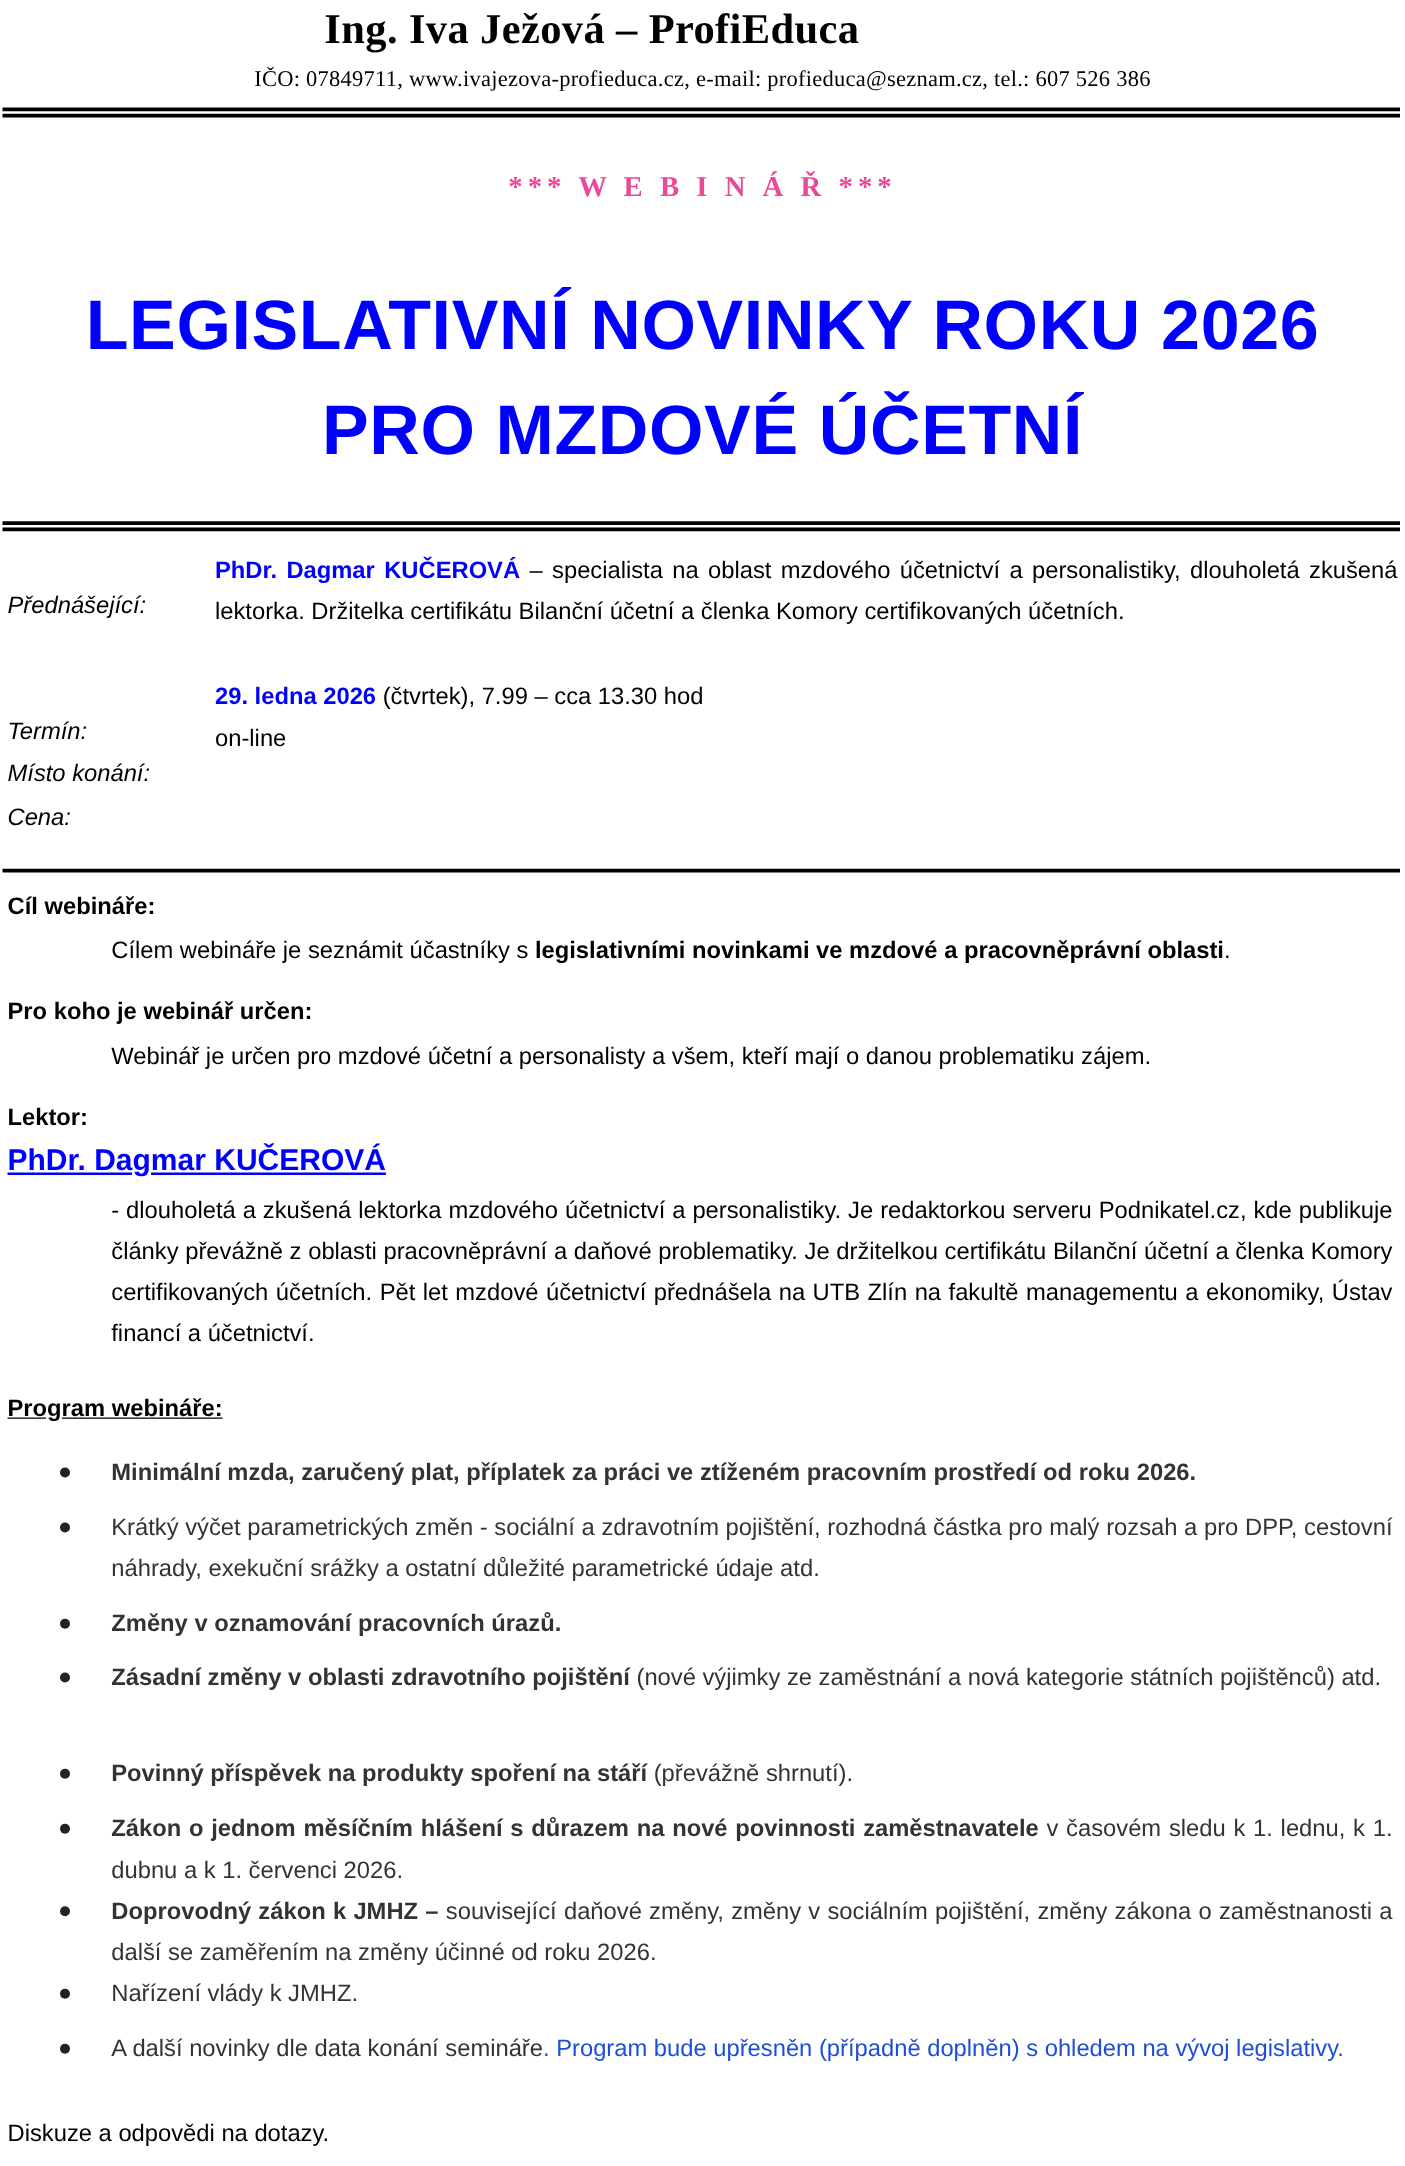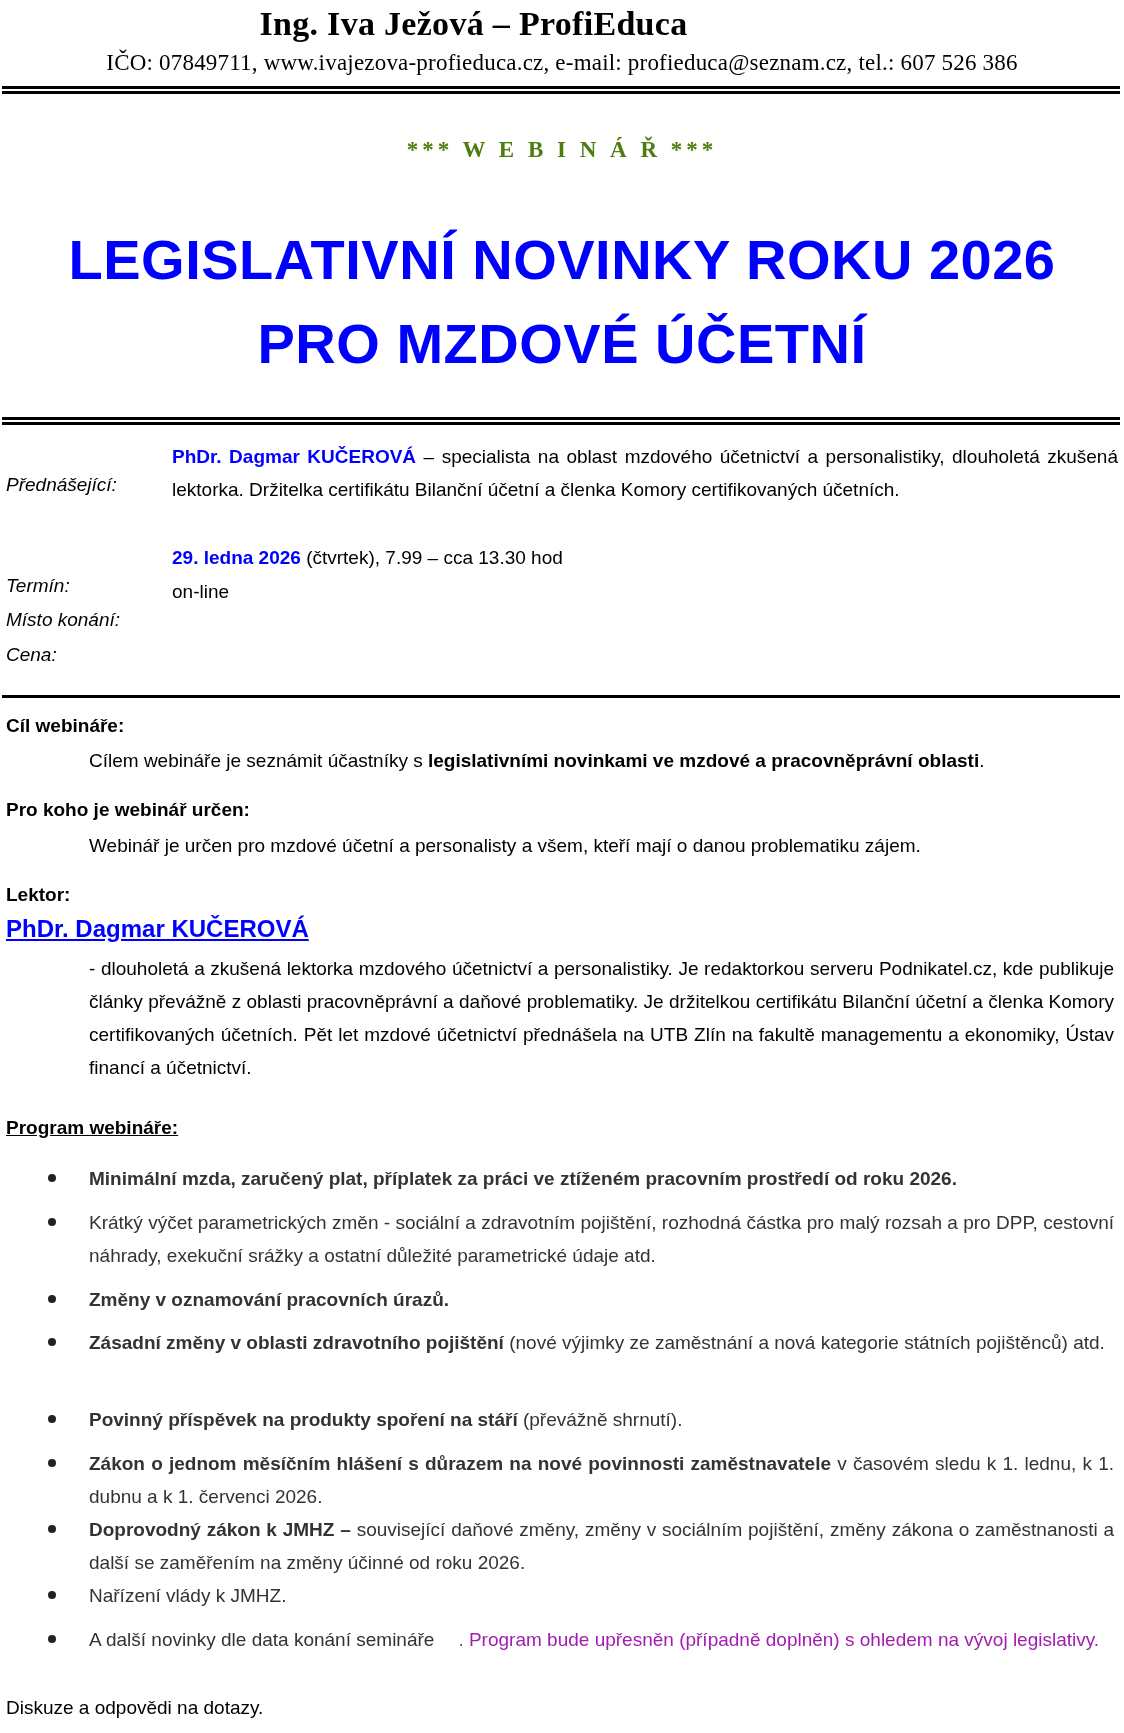--- a/index.html
+++ b/index.html
@@ -6,33 +6,33 @@
     body { width: 1124px; height: 1733px; overflow: hidden; position: relative; color: #000; }
     .page { position: absolute; left: 0; top: 0; width: 1124px; height: 1733px; }
 
     .hdr-title {
       position: absolute; left: 0; top: 2px; width: 947px; text-align: center;
       font-family: "Liberation Serif", serif; font-weight: bold; font-size: 34px; line-height: 44px;
       letter-spacing: 0.3px;
     }
     .hdr-contact {
       position: absolute; left: 0; top: 48px; width: 1124px; text-align: center;
-      font-family: "Liberation Serif", serif; font-size: 23px; line-height: 30px; letter-spacing: 0.2px;
+      font-family: "Liberation Serif", serif; font-size: 18px; line-height: 30px; letter-spacing: 0.2px;
     }
     .rule-double { position: absolute; left: 2px; width: 1118px; height: 9px; }
     .rule-double::before, .rule-double::after {
       content: ""; position: absolute; left: 0; right: 0; height: 3px; background: #000;
     }
     .rule-double::before { top: 0; }
     .rule-double::after { top: 5px; }
     .rule-single { position: absolute; left: 2px; width: 1118px; height: 3px; background: #000; }
 
     .webinar-tag {
       position: absolute; left: 0; top: 137px; width: 1124px; text-align: center;
-      font-family: "Liberation Serif", serif; font-weight: bold; color: #4d7c0f; font-size: 23px;
+      font-family: "Liberation Serif", serif; font-weight: bold; color: #ec4899; font-size: 23px;
       letter-spacing: 4px;
     }
     .main-title {
       position: absolute; left: 0; top: 218px; width: 1124px; text-align: center;
       font-family: Liberation Sans, sans-serif; font-weight: bold; color: #0000ff;
       font-size: 56px; line-height: 84px; letter-spacing: 0.5px;
     }
 
     .body-font { font-family: "Liberation Sans", sans-serif; font-size: 19px; }
     .info-row { position: absolute; left: 6px; width: 1112px; line-height: 33px; }
@@ -130,17 +130,17 @@
   <div class="prog-item body-font" style="top:1513px;">
     <span class="bullet"></span>
     <div class="prog-text"><b>Doprovodný zákon k JMHZ –</b><span> související daňové změny, změny v sociálním pojištění, změny zákona o zaměstnanosti a další se zaměřením na změny účinné od roku 2026.</span></div>
   </div>
   <div class="prog-item body-font" style="top:1579px;">
     <span class="bullet"></span>
     <div class="prog-text"><b></b><span>Nařízení vlády k JMHZ.</span></div>
   </div>
   <div class="prog-item body-font" style="top:1623px;">
     <span class="bullet"></span>
-    <div class="prog-text"><b></b><span>A další novinky dle data konání semináře</span><span style="color:#a21caf;margin-left:24px;">. Program bude upřesněn (případně doplněn) s ohledem na vývoj legislativy.</span></div>
+    <div class="prog-text"><b></b><span>A další novinky dle data konání semináře</span><span style="color:#1d4ed8;">. Program bude upřesněn (případně doplněn) s ohledem na vývoj legislativy.</span></div>
   </div>
 
   <div class="final-note body-font">Diskuze a odpovědi na dotazy.</div>
 </div>
 
 </body></html>

